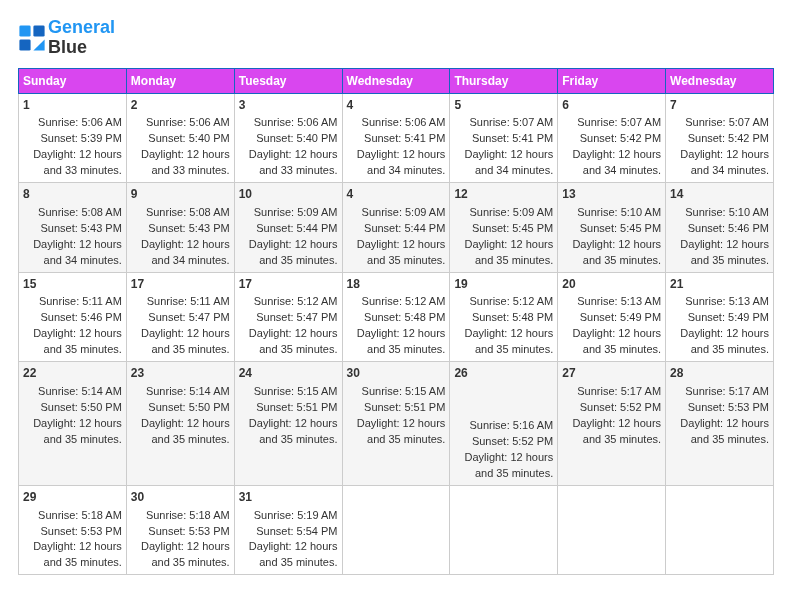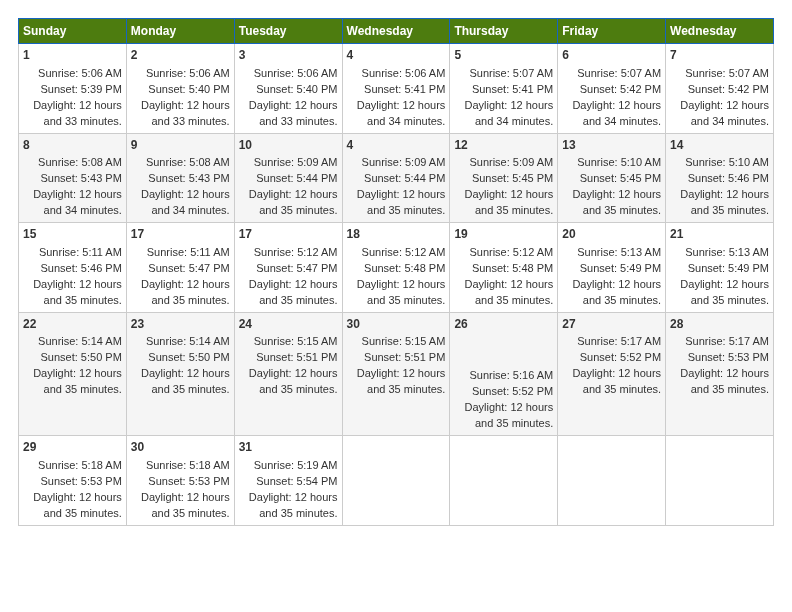--- a/index.html
+++ b/index.html
@@ -52,21 +52,21 @@
     .subtitle {
       font-size: 16px;
       color: #555;
     }
     .calendar {
       width: 100%;
       border-collapse: collapse;
       font-size: 10px;
     }
     .calendar thead tr th {
-      background: #4d7c0f;
+      background: #d946ef;
       color: #fff;
       padding: 5px 4px;
       text-align: left;
       font-size: 12px;
       font-weight: bold;
       border: 1px solid #1565C0;
     }
     .calendar tbody tr td {
       border: 1px solid #ccc;
       vertical-align: top;
@@ -93,20 +93,38 @@
       text-align: right;
     }
     .empty {
       background: #fff !important;
     }
   </style>
 </head>
 <body>
 
 <div class="page">
+  <div class="header">
+    <div class="logo">
+      <svg class="logo-icon" viewBox="0 0 40 40" xmlns="http://www.w3.org/2000/svg">
+        <rect x="2" y="2" width="16" height="16" rx="2" fill="#2196F3"></rect>
+        <rect x="22" y="2" width="16" height="16" rx="2" fill="#1565C0"></rect>
+        <rect x="2" y="22" width="16" height="16" rx="2" fill="#1565C0"></rect>
+        <polygon points="22,38 38,22 38,38" fill="#2196F3"></polygon>
+      </svg>
+      <div class="logo-text">
+        <div><span>General</span></div>
+        <div>Blue</div>
+      </div>
+    </div>
+    <div class="title-block">
+      <div class="main-title"></div>
+      <div class="subtitle"></div>
+    </div>
+  </div>
 
   <table class="calendar">
     <thead>
       <tr>
       <th>Sunday</th>
           <th>Monday</th>
           <th>Tuesday</th>
           <th>Wednesday</th>
           <th>Thursday</th>
           <th>Friday</th>

